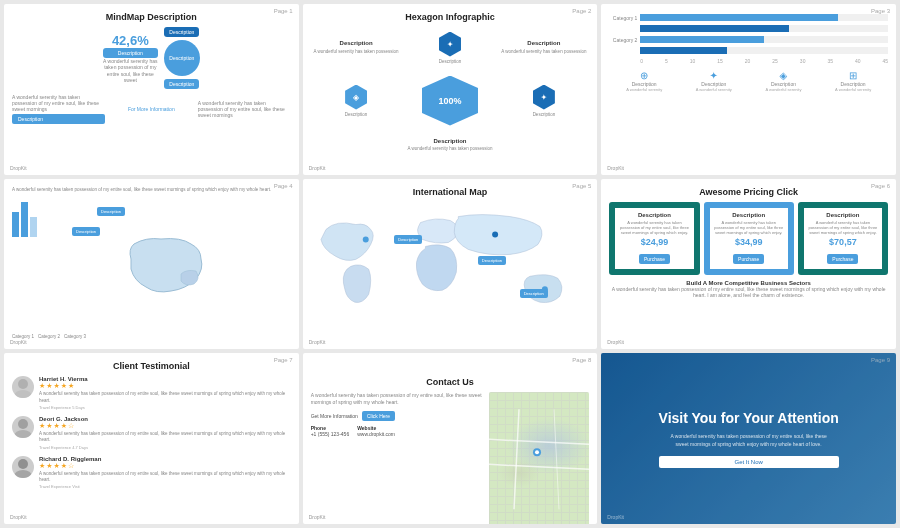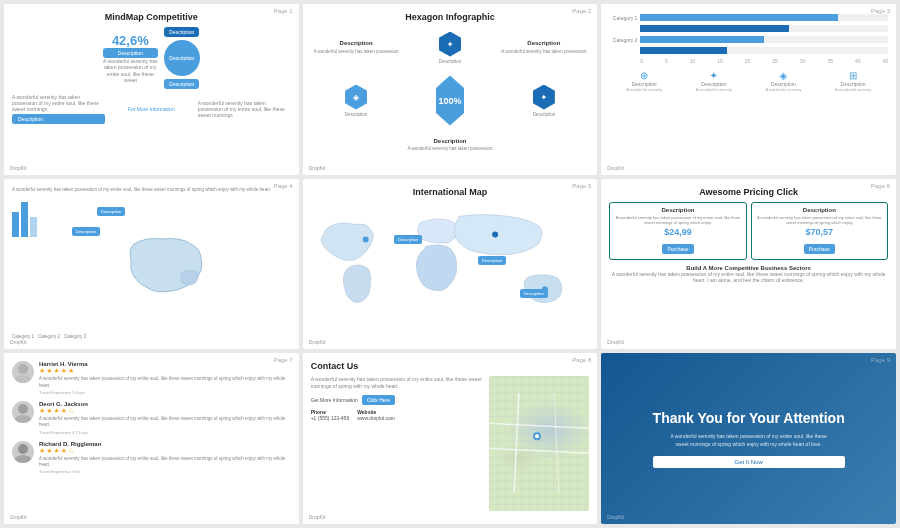--- a/index.html
+++ b/index.html
@@ -109,21 +109,21 @@
       color: #888;
       line-height: 1.3;
     }
     .hex-item .hex-label {
       font-size: 6px;
       font-weight: bold;
       color: #333;
       margin-bottom: 1px;
     }
     .hex-center-big {
-      width: 28px;
+      width: 56px;
       height: 50px;
       background: #4a9edd;
       clip-path: polygon(50% 0%, 100% 25%, 100% 75%, 50% 100%, 0% 75%, 0% 25%);
       display: flex;
       align-items: center;
       justify-content: center;
       color: white;
       font-size: 8px;
       font-weight: bold;
       text-align: center;
@@ -243,21 +243,21 @@
     }
 
     
     .pricing-content {
       display: flex;
       gap: 4px;
       margin-top: 2px;
     }
     .price-card {
       flex: 1;
-      border: 1px solid #0f766e;
+      border: 6px solid #0f766e;
       border-radius: 3px;
       padding: 4px;
       text-align: center;
     }
     .price-card .plan-name {
       font-size: 6px;
       font-weight: bold;
       color: #333;
     }
     .price-card .plan-desc {
@@ -423,21 +423,21 @@
       font-size: 6px;
       padding: 3px 10px;
       border-radius: 2px;
     }
   </style>
 </head>
 <body>
 
 <div class="slide">
   <span class="page-num">Page 1</span>
-  <div class="slide-title">MindMap Competitive</div>
+  <div class="slide-title">MindMap Description</div>
   <div class="mindmap-content">
     <div class="mm-stat">
       <div class="num">42,6%</div>
       <div class="mm-pill">Description</div>
       <div class="mm-desc">A wonderful serenity has taken possession of my entire soul, like these sweet</div>
     </div>
     <div class="mm-center">
       <div class="mm-pill blue-dark">Description</div>
       <div class="mm-circle">
         <span style="font-size:5px">Description</span>
@@ -627,36 +627,43 @@
 <div class="slide">
   <span class="page-num">Page 6</span>
   <div class="slide-title">Awesome Pricing Click</div>
   <div class="pricing-content">
     <div class="price-card">
       <div class="plan-name">Description</div>
       <div class="plan-desc">A wonderful serenity has taken possession of my entire soul, like three sweet mornings of spring which enjoy.</div>
       <div class="plan-price">$24,99</div>
       <div class="price-btn">Purchase</div>
     </div>
+    <div class="price-card" style="border-color:#4a9edd;">
+      <div class="plan-name">Description</div>
+      <div class="plan-desc">A wonderful serenity has taken possession of my entire soul, like three sweet mornings of spring which enjoy.</div>
+      <div class="plan-price">$34,99</div>
+      <div class="price-btn">Purchase</div>
+    </div>
     <div class="price-card">
       <div class="plan-name">Description</div>
       <div class="plan-desc">A wonderful serenity has taken possession of my entire soul, like three sweet mornings of spring which enjoy.</div>
       <div class="plan-price">$70,57</div>
       <div class="price-btn">Purchase</div>
     </div>
   </div>
   <div class="pricing-footer">
     <div style="font-weight:bold;color:#333;font-size:6px;">Build A More Competitive Business Sectors</div>
     <div>A wonderful serenity has taken possession of my entire soul, like these sweet mornings of spring which enjoy with my whole heart. I am alone, and feel the charm of existence.</div>
   </div>
   <span class="dropkit-label">DropKit</span>
 </div>
 
 <div class="slide">
   <span class="page-num">Page 7</span>
+  <div class="slide-title">Client Testimonial</div>
   <div class="testimonial-item">
     <div class="avatar">
       <svg width="22" height="22" viewBox="0 0 22 22">
         <circle cx="11" cy="8" r="5" fill="#b0b0b0"></circle>
         <ellipse cx="11" cy="20" rx="9" ry="6" fill="#c0c0c0"></ellipse>
       </svg>
     </div>
     <div class="testimonial-text">
       <div class="testimonial-name">Harriet H. Vierma</div>
       <div class="stars">★★★★★</div>
@@ -690,21 +697,21 @@
       <div class="stars">★★★★☆</div>
       <div class="testimonial-body">A wonderful serenity has taken possession of my entire soul, like these sweet mornings of spring which enjoy with my whole heart.</div>
       <div class="testimonial-meta">Travel Experience    Visit</div>
     </div>
   </div>
   <span class="dropkit-label">DropKit</span>
 </div>
 
 <div class="slide">
   <span class="page-num">Page 8</span>
-  <div class="slide-title" style="text-align:left;">Contact Us</div>
+  <div class="slide-title" style="text-align:center;margin-top:16px;">Contact Us</div>
   <div class="contact-content">
     <div class="contact-left">
       <div class="contact-desc">A wonderful serenity has taken possession of my entire soul, like these sweet mornings of spring with my whole heart.</div>
       <div style="display:flex;align-items:center;gap:4px;margin-bottom:4px;">
         <span style="font-size:5px;color:#555;">Get More Information</span>
         <span style="font-size:5px;color:white;background:#4a9edd;padding:2px 5px;border-radius:2px;">Click Here</span>
       </div>
       <div class="contact-info">
         <div class="contact-field">
           <div class="label">Phone</div>
@@ -729,18 +736,18 @@
       </svg>
     </div>
   </div>
   <span class="dropkit-label">DropKit</span>
 </div>
 
 <div class="slide thankyou-slide">
   <span class="page-num" style="color:rgba(255,255,255,0.6);">Page 9</span>
   <div class="thankyou-bg"></div>
   <div class="thankyou-content">
-    <div class="thankyou-title">Thank You for Your Attention</div>
+    <div class="thankyou-title">Visit You for Your Attention</div>
     <div class="thankyou-desc">A wonderful serenity has taken possession of my entire soul, like these sweet mornings of spring which enjoy with my whole heart of love.</div>
     <div class="thankyou-btn">Get It Now</div>
   </div>
   <span class="dropkit-label" style="color:rgba(255,255,255,0.5);">DropKit</span>
 </div>
 
 </body></html>

